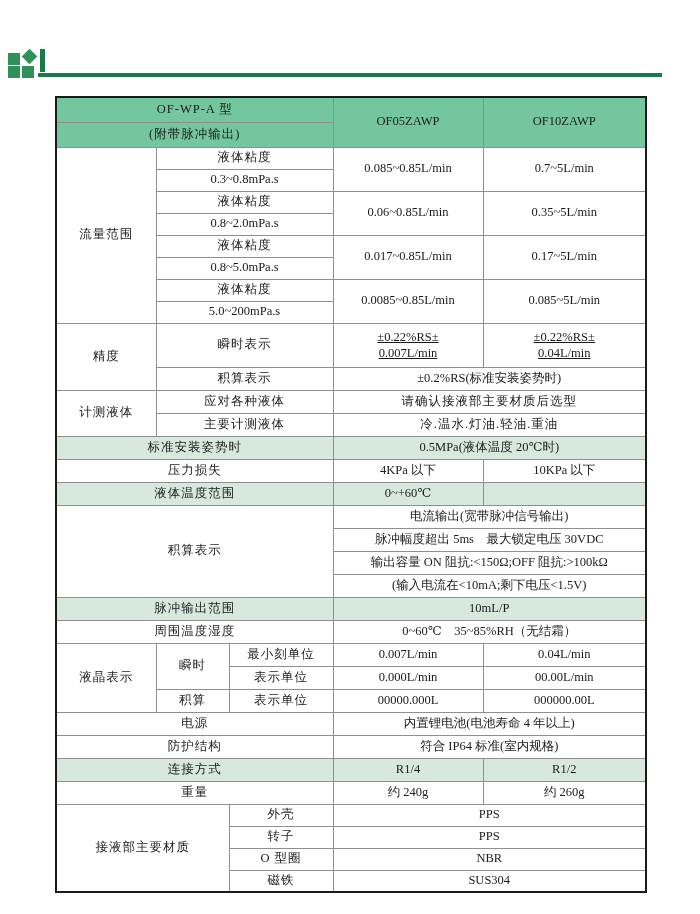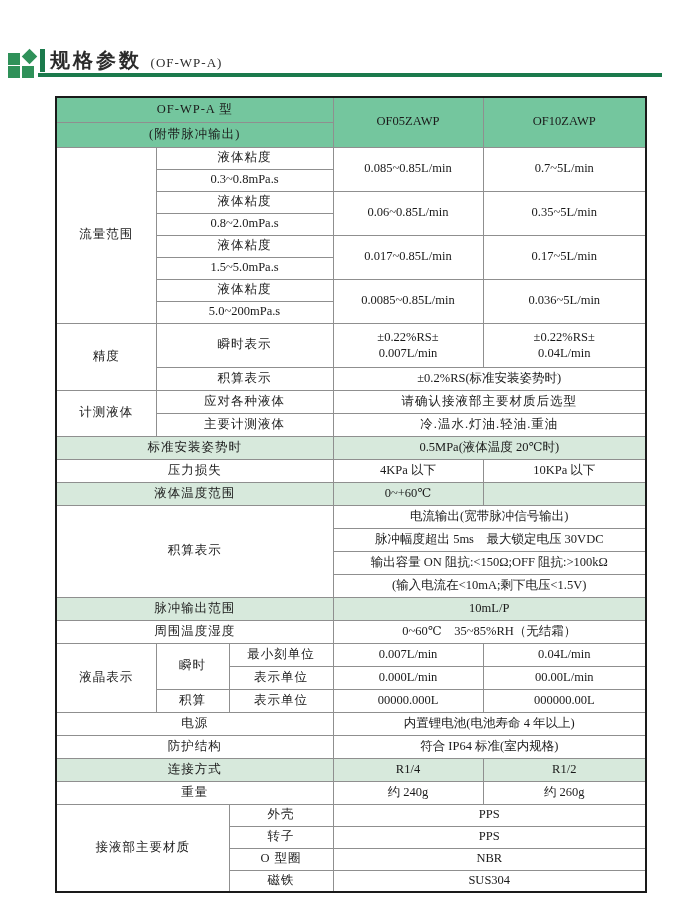--- a/index.html
+++ b/index.html
@@ -37,37 +37,35 @@
   td.cn{letter-spacing:1px;}
   td.hd{background:var(--header_green,#74c69e);border-bottom:2px solid #1a1a1a;}
   td.hd2{border-top:2px solid #1a1a1a;}
   td.band{background:var(--band_green,#d7e9dc);}
   td.vA{border-left:2px solid #1a1a1a;}
   td.vB{border-left:2px solid #1a1a1a;}
   td.vM{border-left:2px solid #1a1a1a;margin-left:16px;}
   td.secT{border-top:2px solid #1a1a1a;}
   td.secB{border-bottom:2px solid #1a1a1a;}
   tr.h25{height:25px;} tr.h22{height:22px;} tr.h23{height:23px;} tr.h44{height:44px;}
-  .ln{display:block;line-height:1.3;}
+  .ln{display:block;line-height:1.3;text-decoration:underline;}
 </style>
 </head>
 <body>
 
 <div class="page">
 
   <div class="hdr">
     <div class="logo">
       <div class="sq s1"></div>
       <div class="dia"></div>
       <div class="sq s2"></div>
       <div class="sq s3"></div>
     </div>
     <div class="tbar"></div>
-    <div class="ttl"><span>规格参数</span>
-      <span class="tsub">(OF-WP-A)</span></div>
     <div class="trule"></div>
   </div>
 
   <table class="spec">
     <colgroup>
       <col style="width:100px">
         <col style="width:73px">
         <col style="width:104px">
       <col style="width:150px">
         <col style="width:163px">
@@ -99,26 +97,26 @@
     </tr>
     <tr class="h22">
       <td colspan="2">0.8~2.0mPa.s</td>
     </tr>
     <tr class="h22">
       <td colspan="2" class="cn">液体粘度</td>
       <td rowspan="2" class="vA">0.017~0.85L/min</td>
       <td rowspan="2" class="vB">0.17~5L/min</td>
     </tr>
     <tr class="h22">
-      <td colspan="2">1.5~5.0mPa.s</td>
+      <td colspan="2">0.8~5.0mPa.s</td>
     </tr>
     <tr class="h22">
       <td colspan="2" class="cn">液体粘度</td>
       <td rowspan="2" class="vA">0.0085~0.85L/min</td>
-      <td rowspan="2" class="vB">0.036~5L/min</td>
+      <td rowspan="2" class="vB">0.085~5L/min</td>
     </tr>
     <tr class="h22">
       <td colspan="2">5.0~200mPa.s</td>
     </tr>
 
     <tr class="h44">
       <td rowspan="2" class="cn">精度</td>
       <td colspan="2" class="cn">瞬时表示</td>
       <td class="vA">
         <span class="ln">±0.22%RS±</span>

